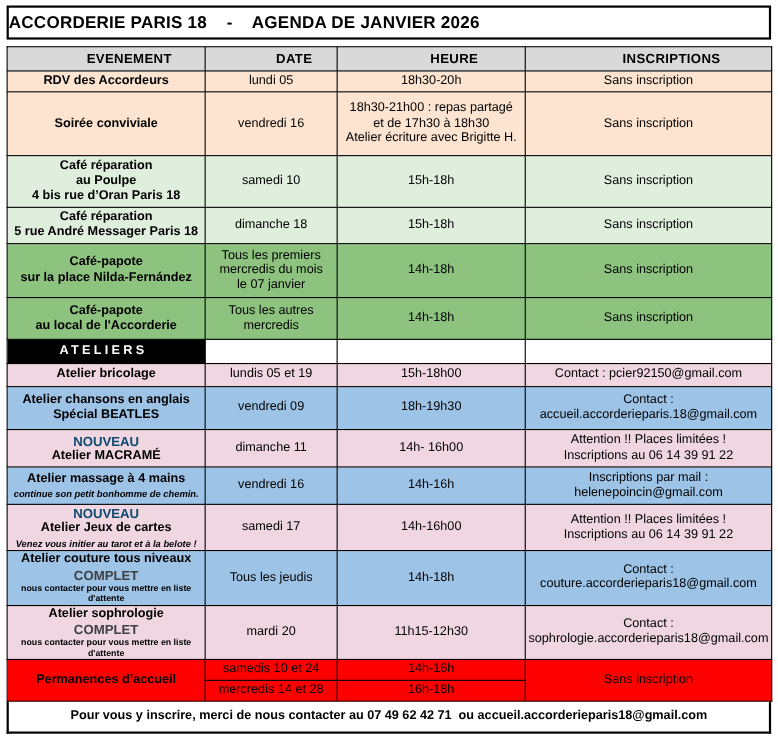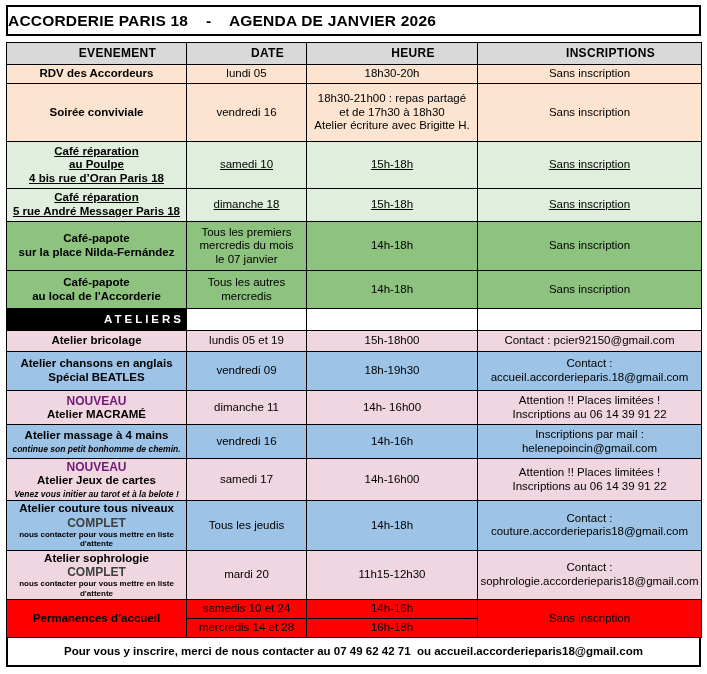--- a/index.html
+++ b/index.html
@@ -85,47 +85,47 @@
     margin-top: 1px;
   }
   .sub-sm {
     display: block;
     font-size: 8px;
     font-weight: bold;
     margin-top: 0px;
   }
   .nouveau {
     display: block;
-    color: #701a75;
+    color: #0c4a6e;
     font-weight: bold;
     font-size: 12px;
   }
   .complet {
     display: block;
     color: #404040;
     font-weight: bold;
     font-size: 12px;
   }
 
   
   .fill-peach   { background: #fce4d0; }
-  .fill-lgreen  { background: #dfeedd; text-decoration: underline; }
+  .fill-lgreen  { background: #dfeedd; }
   .fill-green   { background: #8dc27f; }
   .fill-pink    { background: #f0d6e1; }
   .fill-blue    { background: #9dc3e6; }
   .fill-red     { background: #ff0000; }
 
   tr.ateliers td.black-cell {
     background: #000000;
     color: #ffffff;
     font-weight: bold;
     font-size: 11.5px;
     letter-spacing: 3px;
     height: 19px;
-    text-align: right;
+    text-align: left;
     padding-left: 47px;
   }
   tr.ateliers td.blank-cell {
     background: #ffffff;
     border: 1px solid #000;
   }
 
   
   .footer {
     margin-top: 0px;

